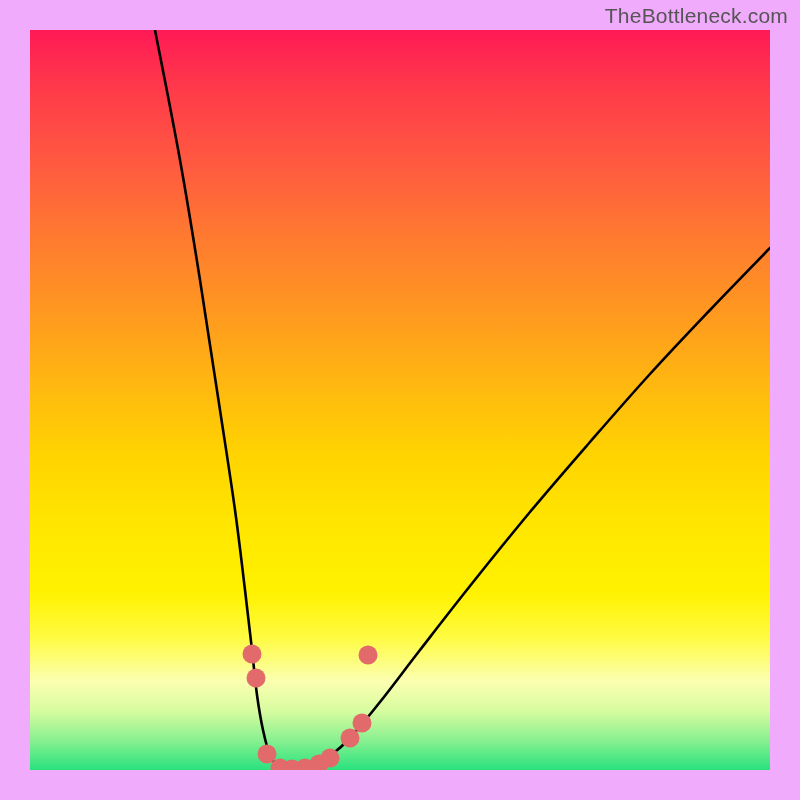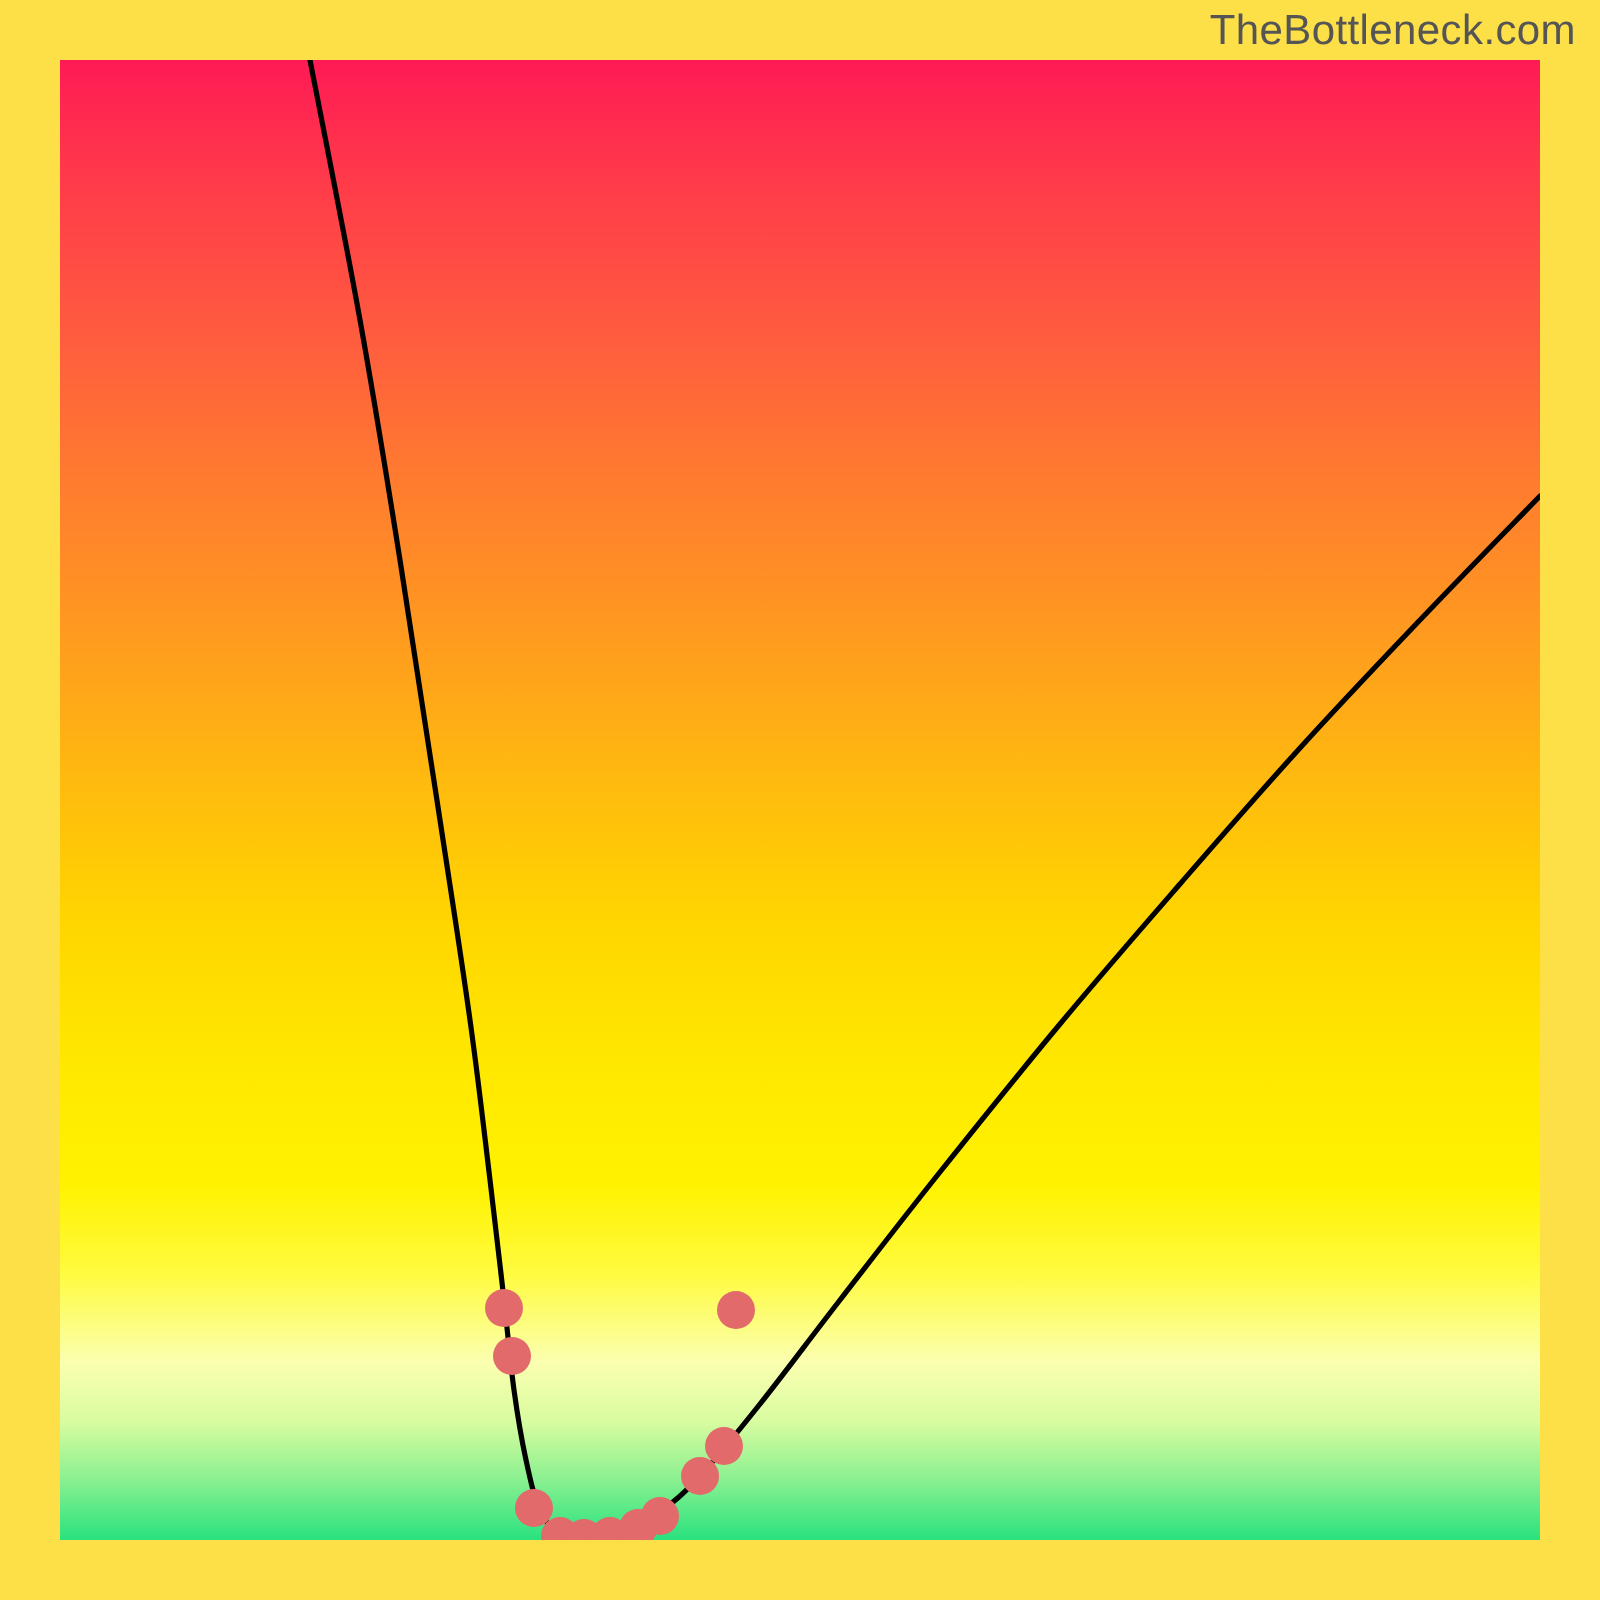--- a/index.html
+++ b/index.html
@@ -10,21 +10,21 @@
     overflow: hidden;
     background: #000;
     font-family: Arial, sans-serif;
   }
   .frame {
     position: absolute;
     top: 0;
     left: 0;
     width: 800px;
     height: 800px;
-    background: #fde047;
+    background: #f0abfc;
   }
   .plot {
     position: absolute;
     top: 30px;
     left: 30px;
     width: 740px;
     height: 740px;
     overflow: hidden;
   }
   .gradient {

